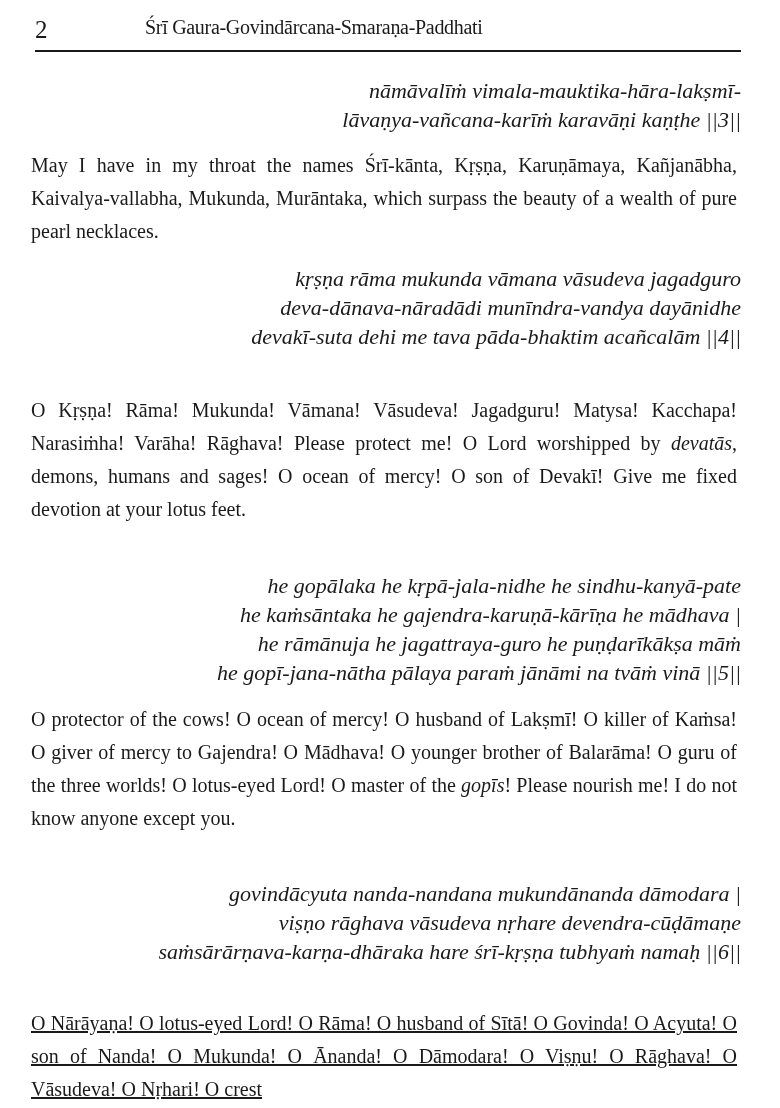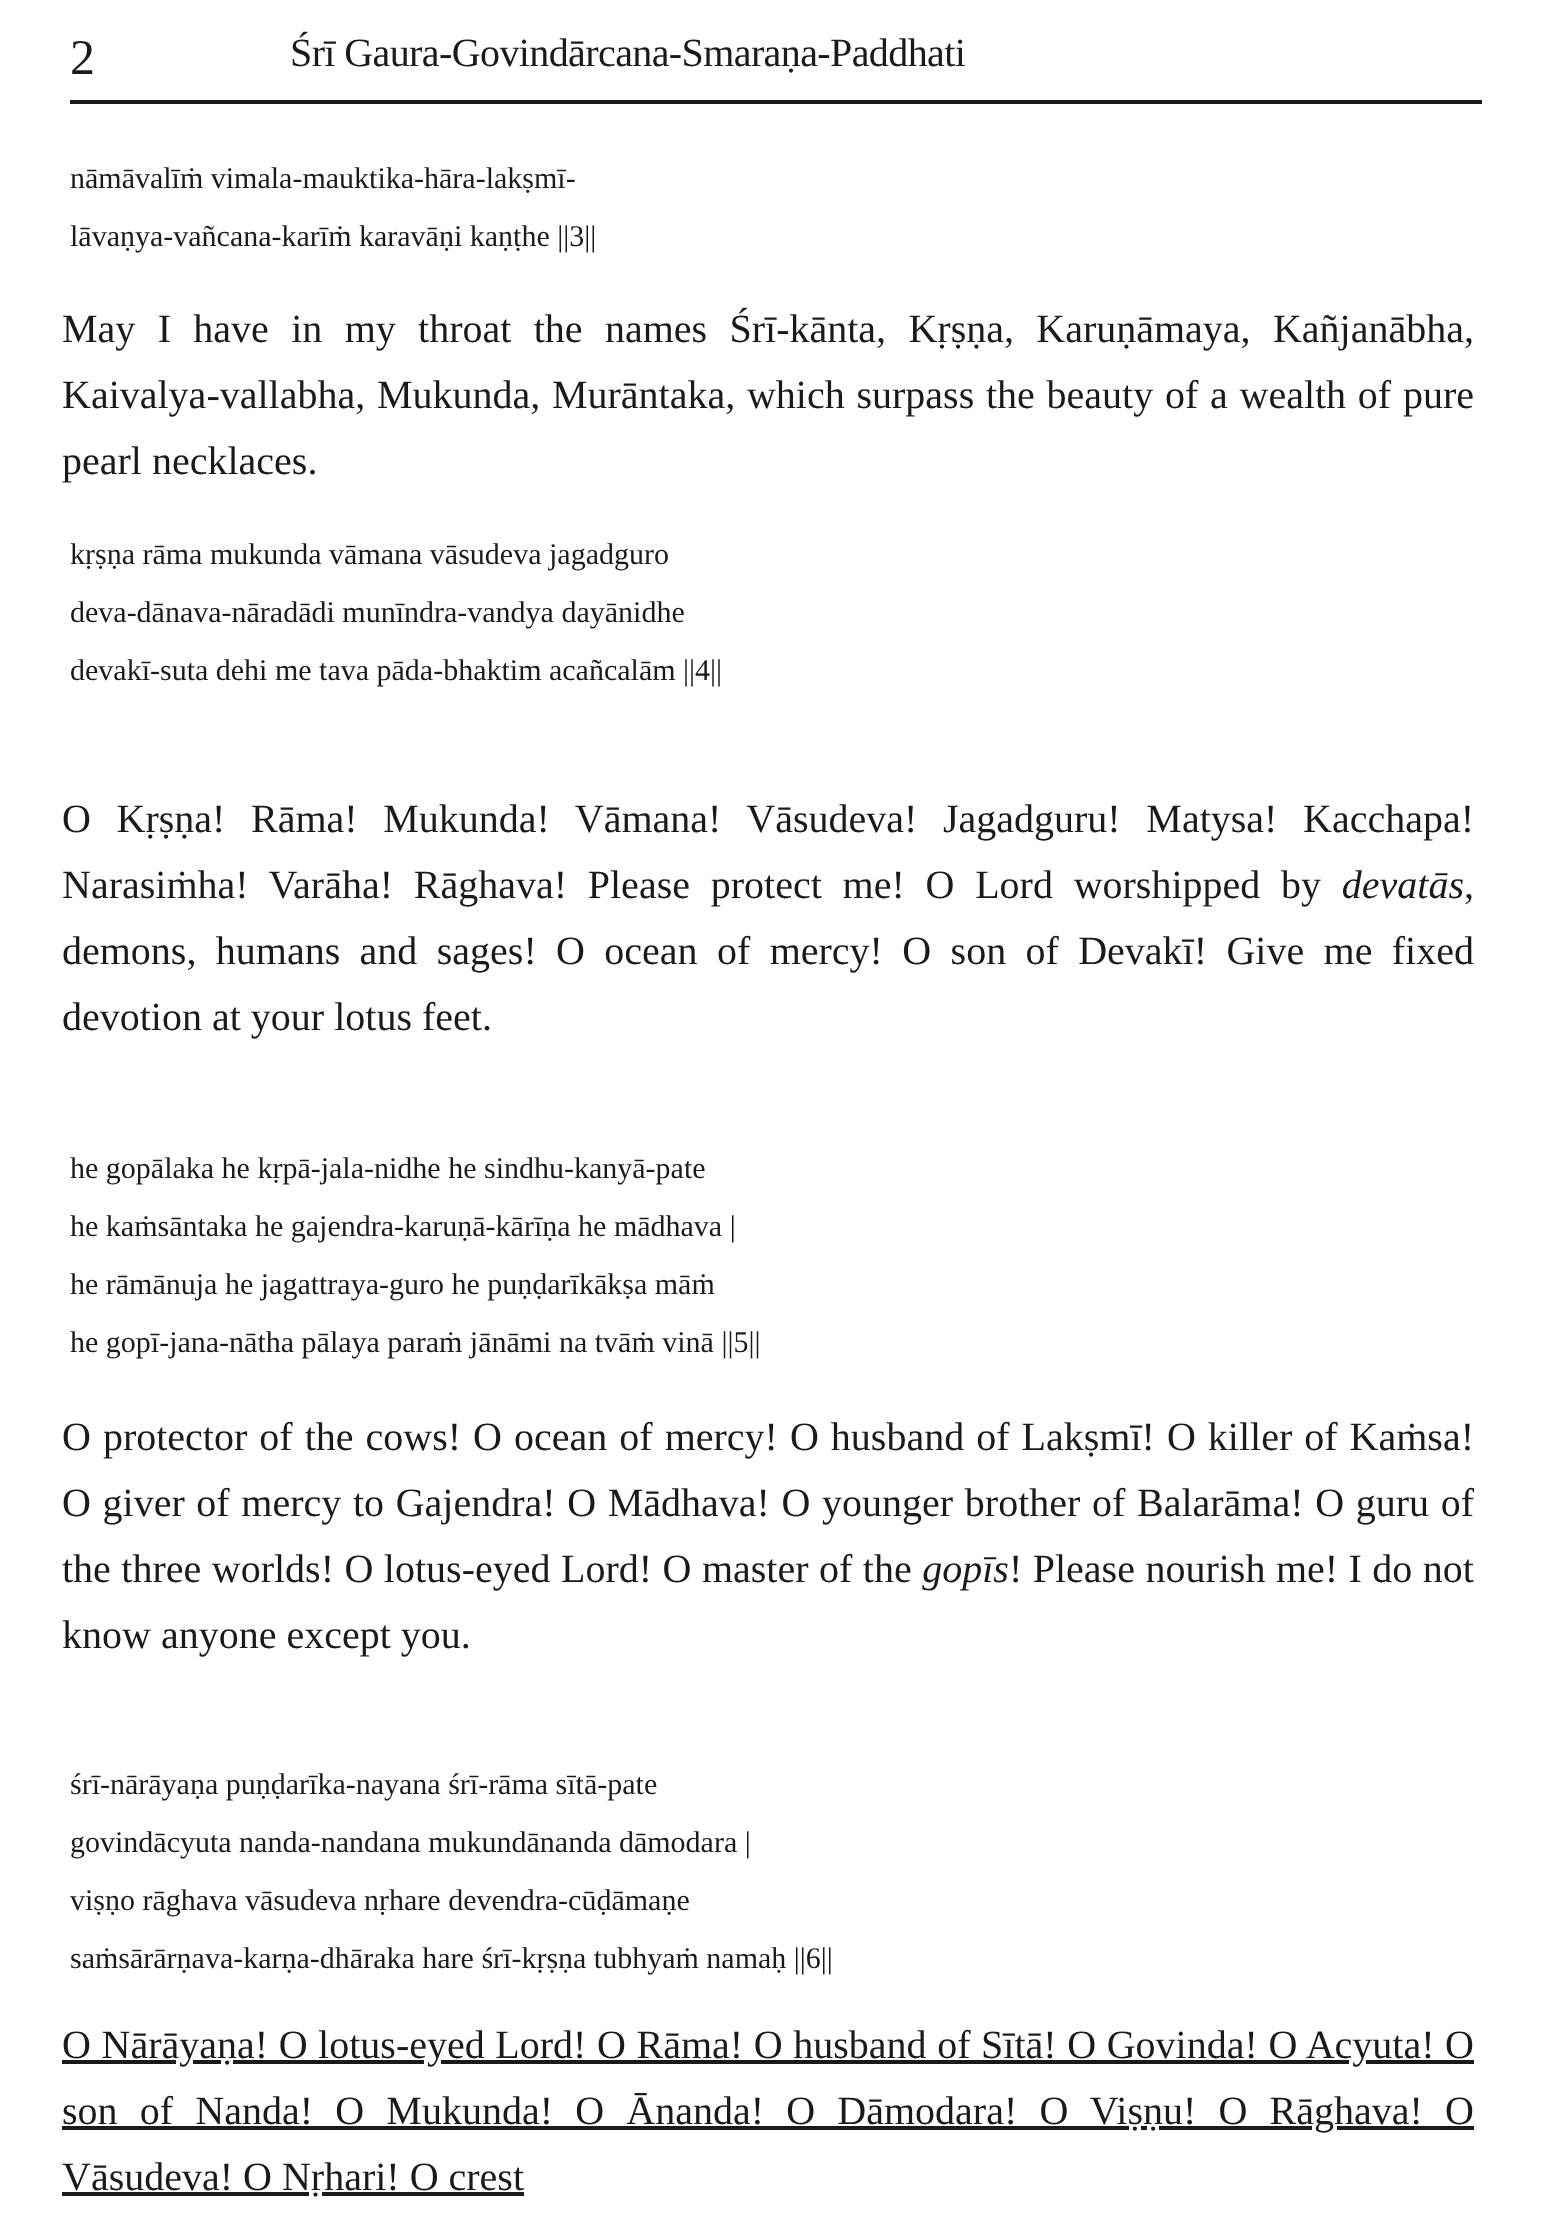--- a/index.html
+++ b/index.html
@@ -9,22 +9,22 @@
     color: #1a1a1a;
   }
   .page { position: relative; width: 780px; height: 1108px; }
   .header {
     position: absolute; left: 35px; top: 14px; width: 706px; height: 36px;
     border-bottom: 2.5px solid #1a1a1a;
   }
   .page-num { position: absolute; left: 0; top: 2px; font-size: 25px; }
   .running-title { position: absolute; left: 110px; top: 2px; font-size: 20px; letter-spacing: -0.3px; }
   .verse {
-    position: absolute; left: 35px; width: 706px; text-align: left;
-    font-size: 15px; line-height: 29px;
+    position: absolute; left: 35px; width: 706px; text-align: right;
+    font-style: italic; font-size: 22px; line-height: 29px;
   }
   .verse .line { display: block; white-space: nowrap; }
   .trans {
     position: absolute; left: 31px; width: 706px;
     font-size: 20px; line-height: 33px; text-align: justify;
   }
   .trans em { font-style: italic; }
 </style>
 </head>
 <body>
@@ -55,20 +55,19 @@
     <span class="line">he gopālaka he kṛpā-jala-nidhe he sindhu-kanyā-pate</span>
     <span class="line">he kaṁsāntaka he gajendra-karuṇā-kārīṇa he mādhava |</span>
     <span class="line">he rāmānuja he jagattraya-guro he puṇḍarīkākṣa māṁ</span>
     <span class="line">he gopī-jana-nātha pālaya paraṁ jānāmi na tvāṁ vinā ||5||</span>
   </div>
   <div class="trans" style="top:703px;">
     <span>O protector of the cows! O ocean of mercy! O husband of Lakṣmī! O killer of Kaṁsa! O giver of mercy to Gajendra! O Mādhava! O younger brother of Balarāma! O guru of the three worlds! O lotus-eyed Lord! O master of the </span><em>gopīs</em><span>! Please nourish me! I do not know anyone except you.</span>
   </div>
 
   <div class="verse" style="top:879px;">
-    <span class="line">śrī-nārāyaṇa puṇḍarīka-nayana śrī-rāma sītā-pate</span>
     <span class="line">govindācyuta nanda-nandana mukundānanda dāmodara |</span>
     <span class="line">viṣṇo rāghava vāsudeva nṛhare devendra-cūḍāmaṇe</span>
     <span class="line">saṁsārārṇava-karṇa-dhāraka hare śrī-kṛṣṇa tubhyaṁ namaḥ ||6||</span>
   </div>
   <div class="trans" style="top:1007px;text-decoration:underline;">O Nārāyaṇa! O lotus-eyed Lord! O Rāma! O husband of Sītā! O Govinda! O Acyuta! O son of Nanda! O Mukunda! O Ānanda! O Dāmodara! O Viṣṇu! O Rāghava! O Vāsudeva! O Nṛhari! O crest</div>
 
 </div>
 
 </body></html>

